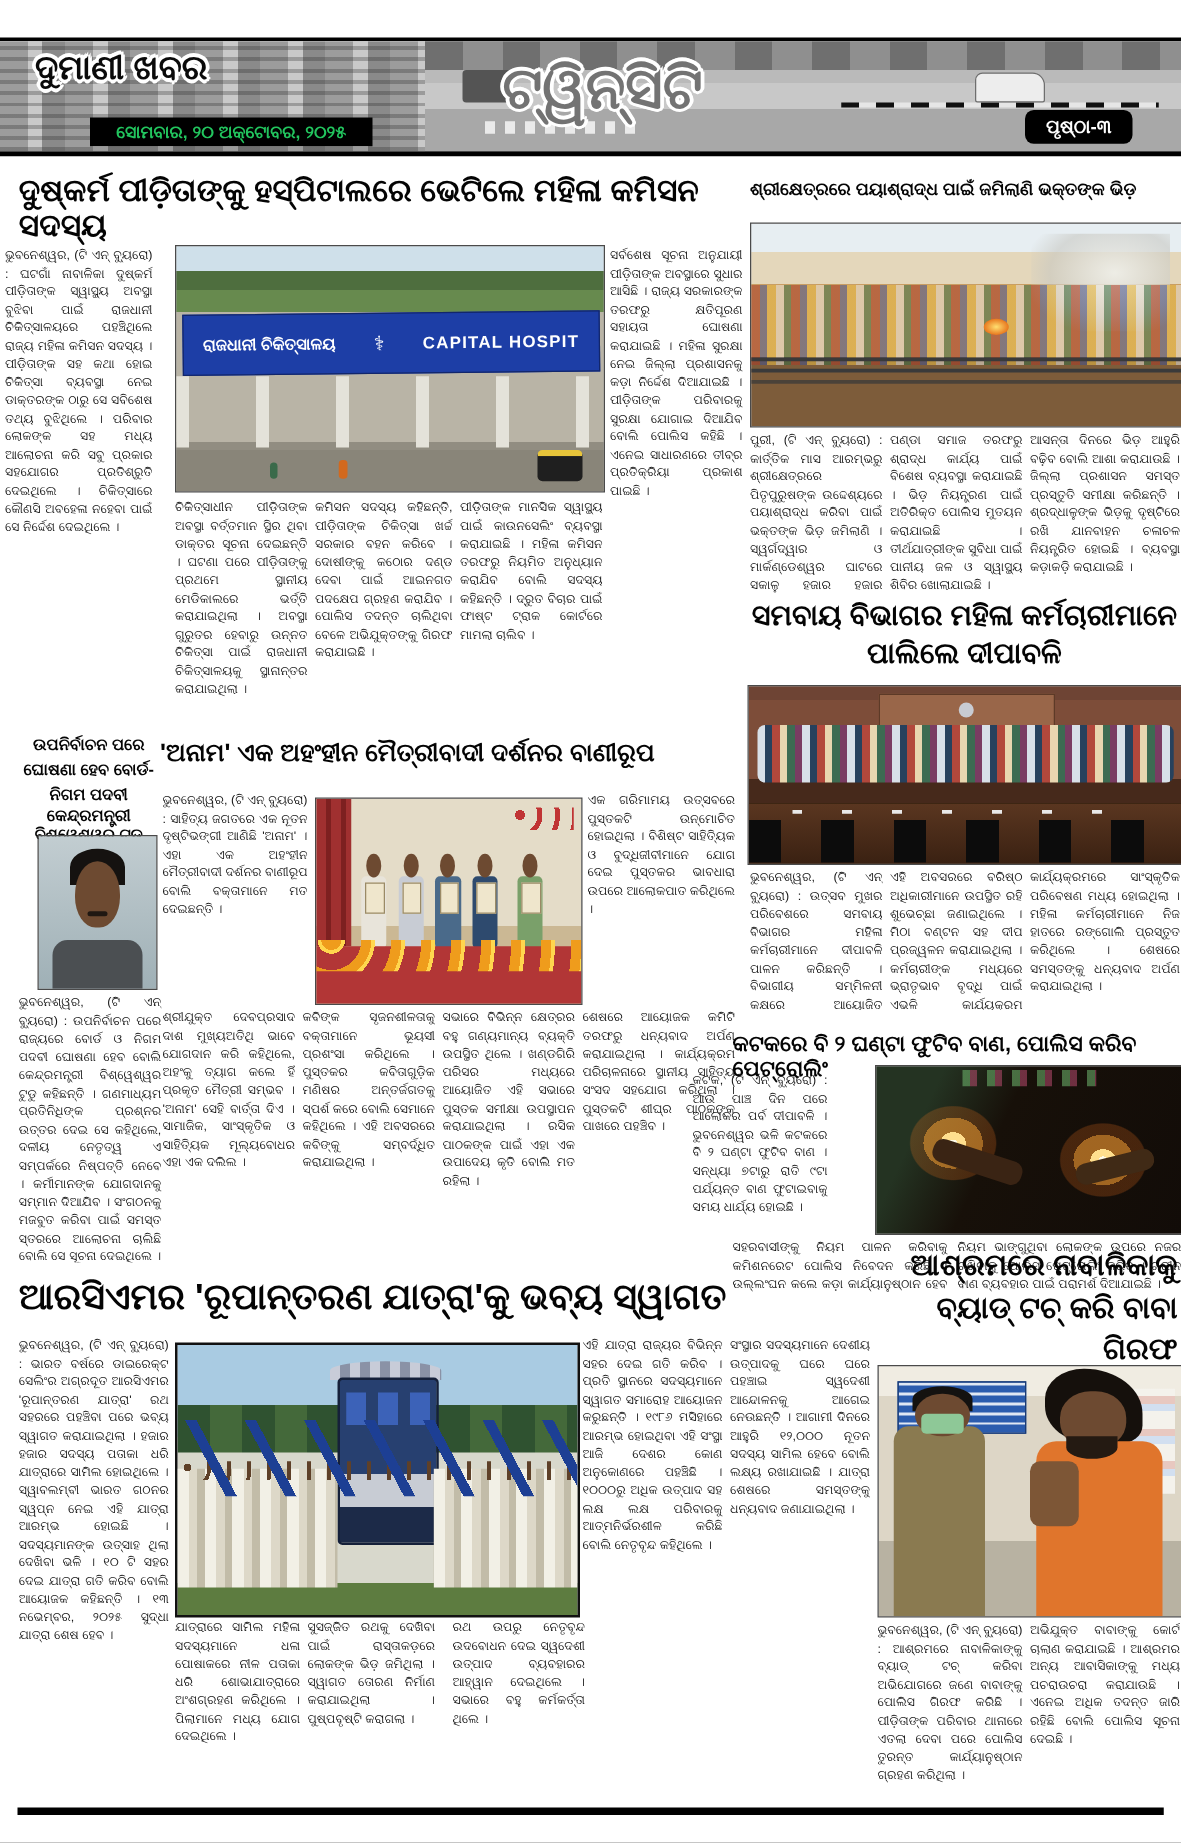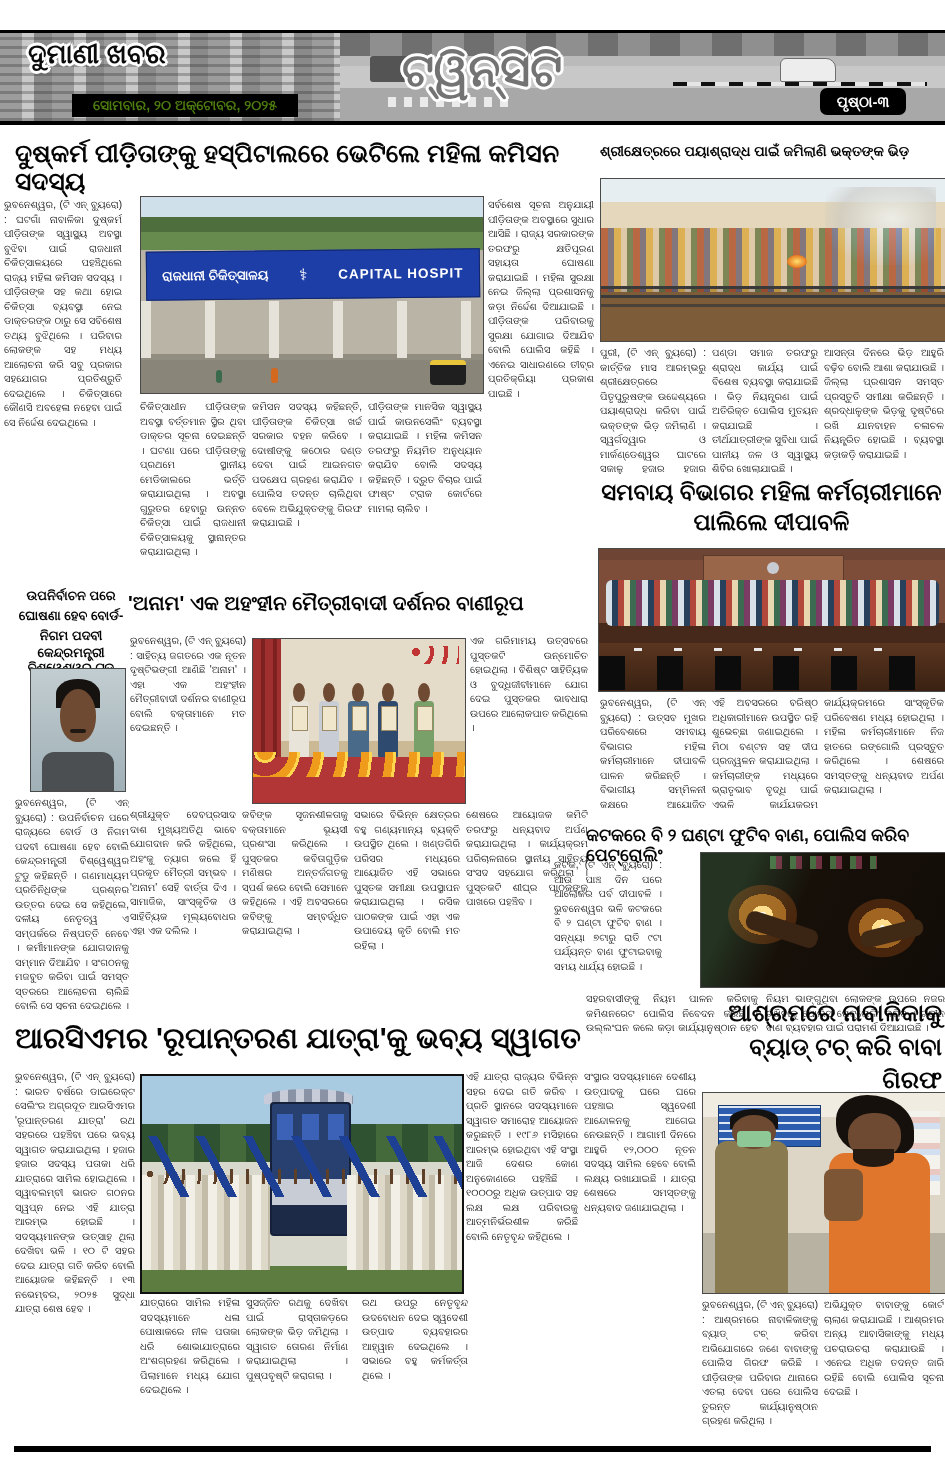--- a/index.html
+++ b/index.html
@@ -18,21 +18,21 @@
                repeating-linear-gradient(90deg,#9c9c9c 0 22px,#c9c9c9 22px 34px,#8a8a8a 34px 52px),
                linear-gradient(#d2d2d2,#a0a0a0);}
   #mast-right{left:340px;top:0;width:605px;height:100%;
     background:linear-gradient(180deg,#989898 0 20%,#bababa 20% 38%,#c8c8c8 38% 62%,#a8a8a8 62%);}
   #mast-band{left:0;top:0;width:100%;height:26%;background:repeating-linear-gradient(90deg,#6f6f6f 0 30px,#8f8f8f 30px 62px);}
   #mast-cross{left:8%;bottom:16%;width:20%;height:11%;background:repeating-linear-gradient(90deg,#eaeaea 0 8px,transparent 8px 16px);}
   #mast-dash{right:3%;top:56%;width:42%;height:4px;background:repeating-linear-gradient(90deg,#101010 0 14px,#e6e6e6 14px 28px);}
   #mast-car{right:18%;top:28%;width:54px;height:22px;background:#ededed;border:1px solid #6e6e6e;border-radius:6px 10px 2px 2px;}
   #mast-truck{left:5%;top:26%;width:40px;height:26px;background:#545454;border-radius:3px;}
   #brand{position:absolute;left:28px;top:6px;font-size:27px;font-weight:700;color:#0a0a0a;}
-  #datebox{position:absolute;left:72px;top:61px;width:226px;height:23px;background:#000;color:#4d7c0f;
+  #datebox{position:absolute;left:72px;top:61px;width:226px;height:23px;background:#000;color:#22c55e;
            font-size:14px;font-weight:700;display:flex;align-items:center;justify-content:center;}
   #title{position:absolute;left:322px;top:10px;width:320px;text-align:center;font-size:46px;font-weight:700;color:#737373;}
   #pagebox{position:absolute;left:820px;top:55px;width:86px;height:27px;background:#000;color:#fff;border-radius:7px;
            font-size:15px;font-weight:700;display:flex;align-items:center;justify-content:center;}
 
   
   #hl-hospital{left:15px;top:139px;width:588px;font-size:25px;}
   #hl-puri{left:600px;top:144px;width:345px;font-size:14px;}
   #hl-samabaya{left:598px;top:478px;width:347px;font-size:23px;text-align:center;line-height:1.3;}
   #hl-cuttack{left:586px;top:826px;width:359px;font-size:17.5px;}

